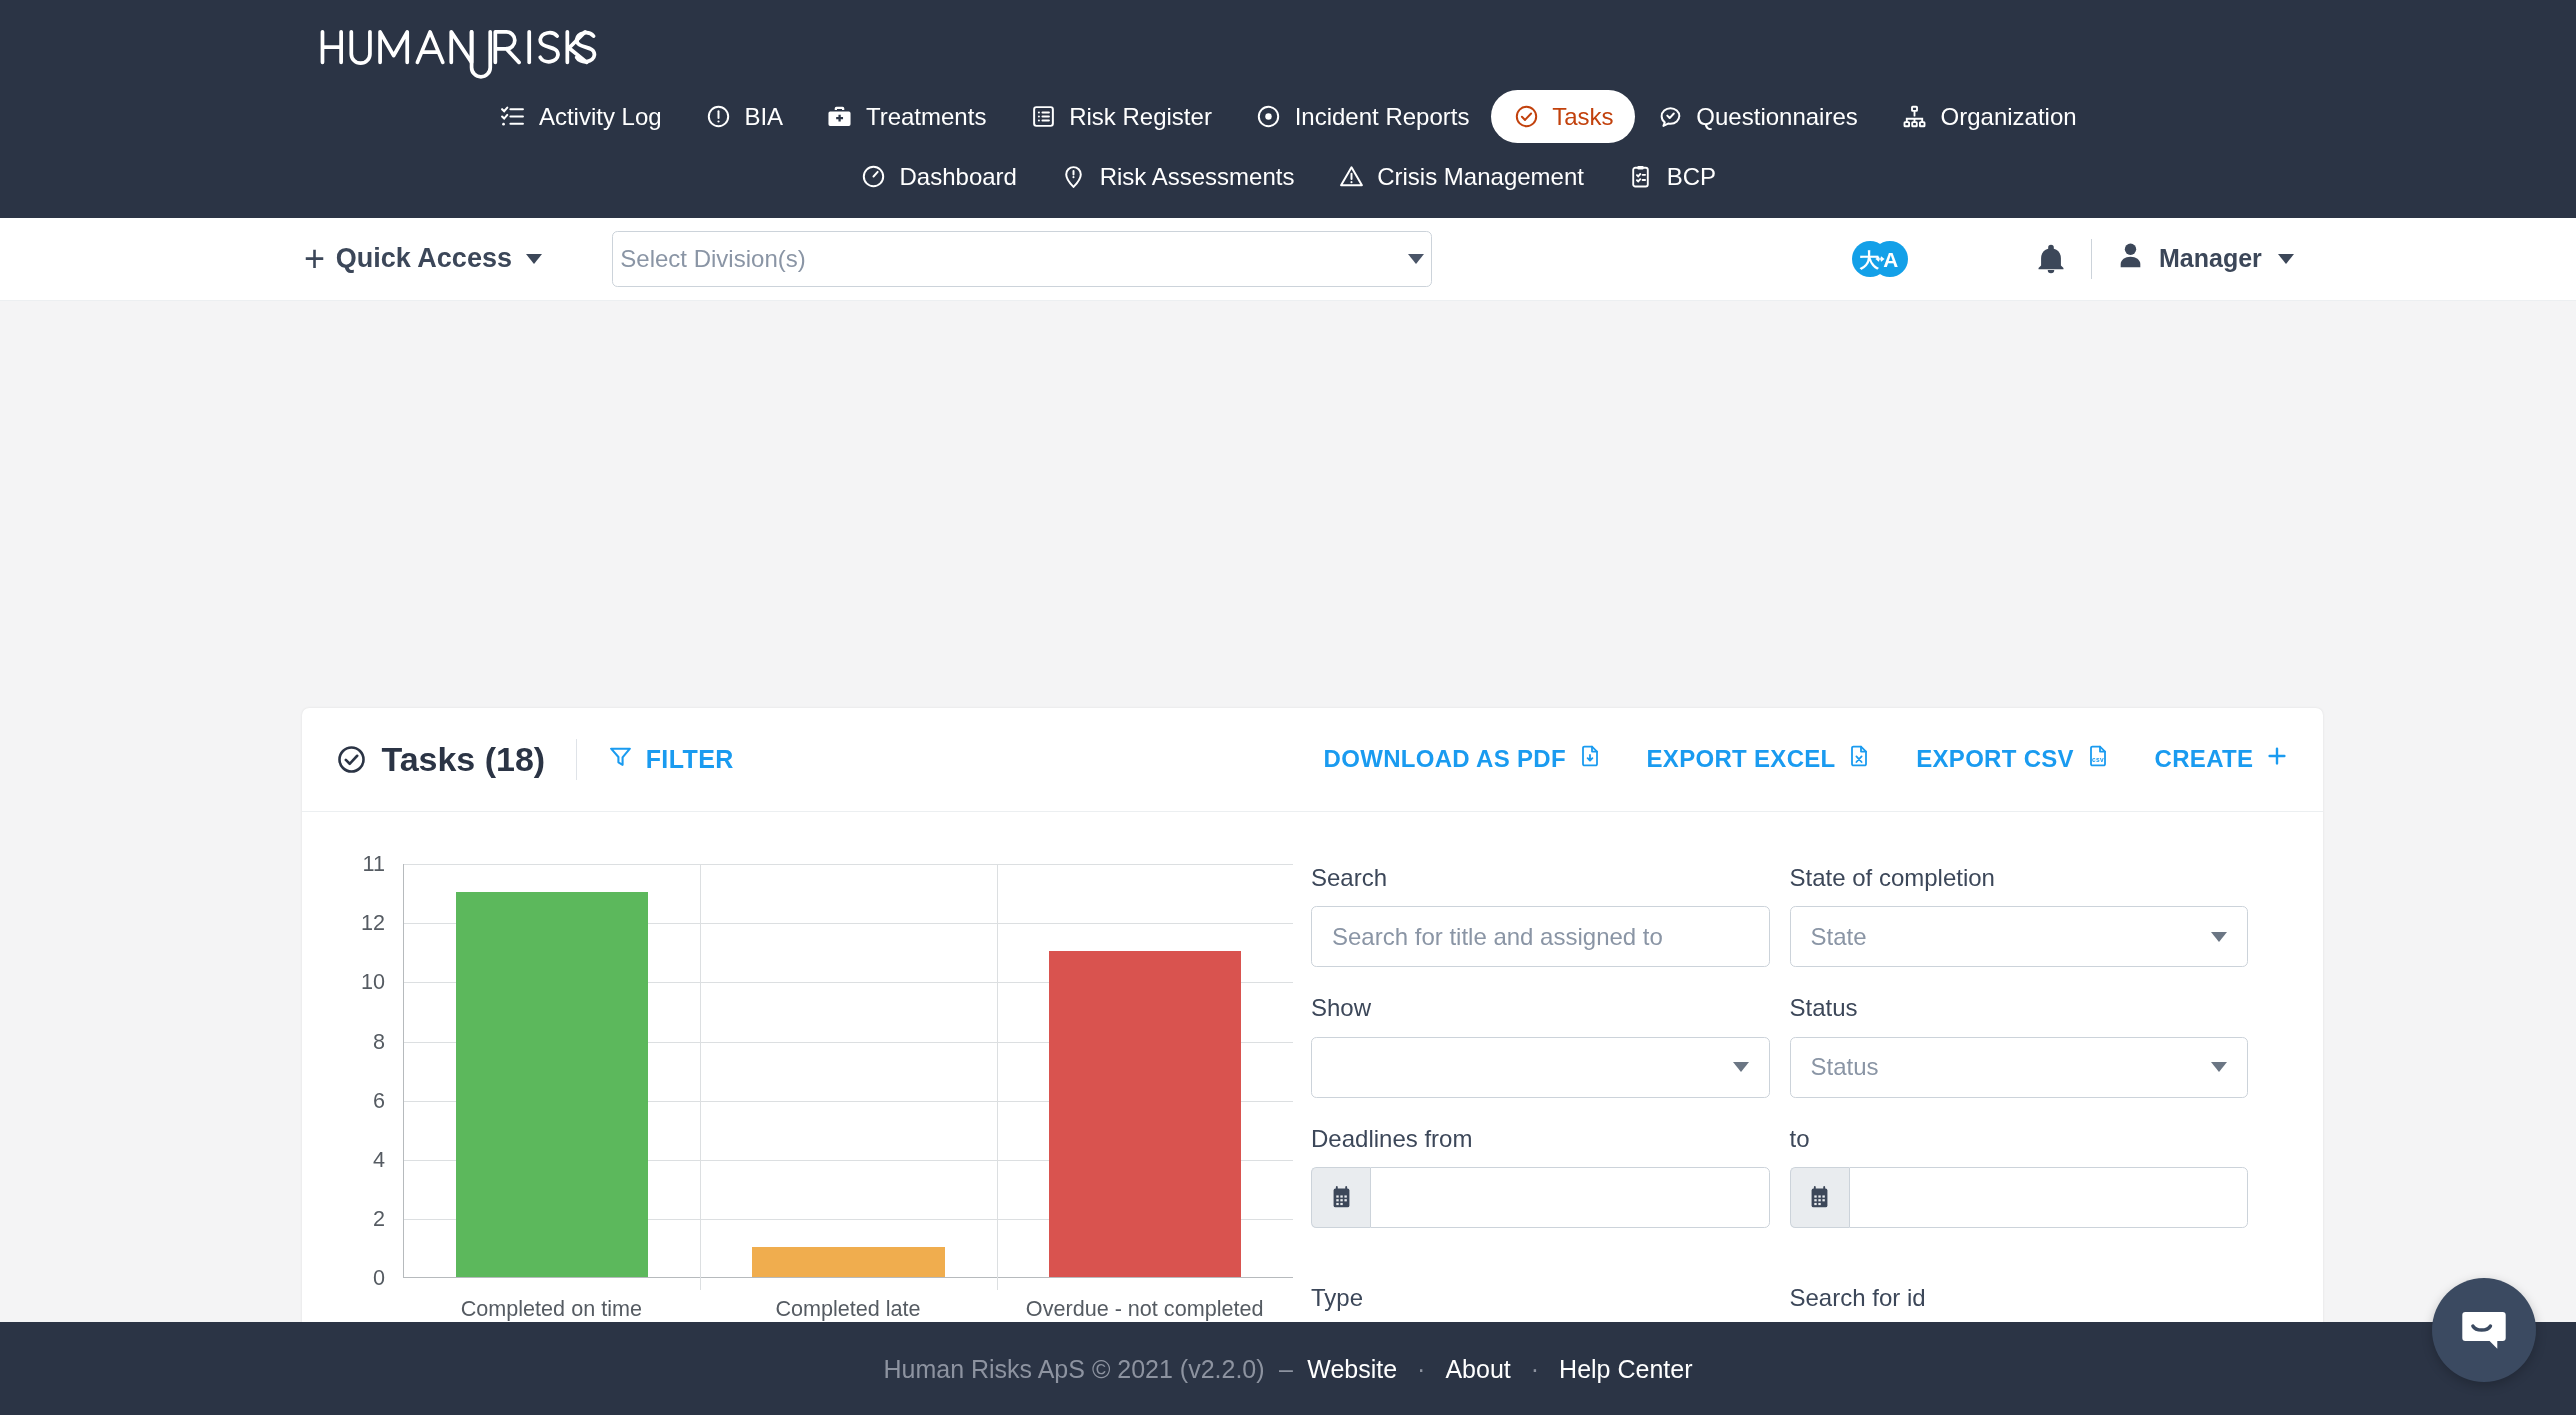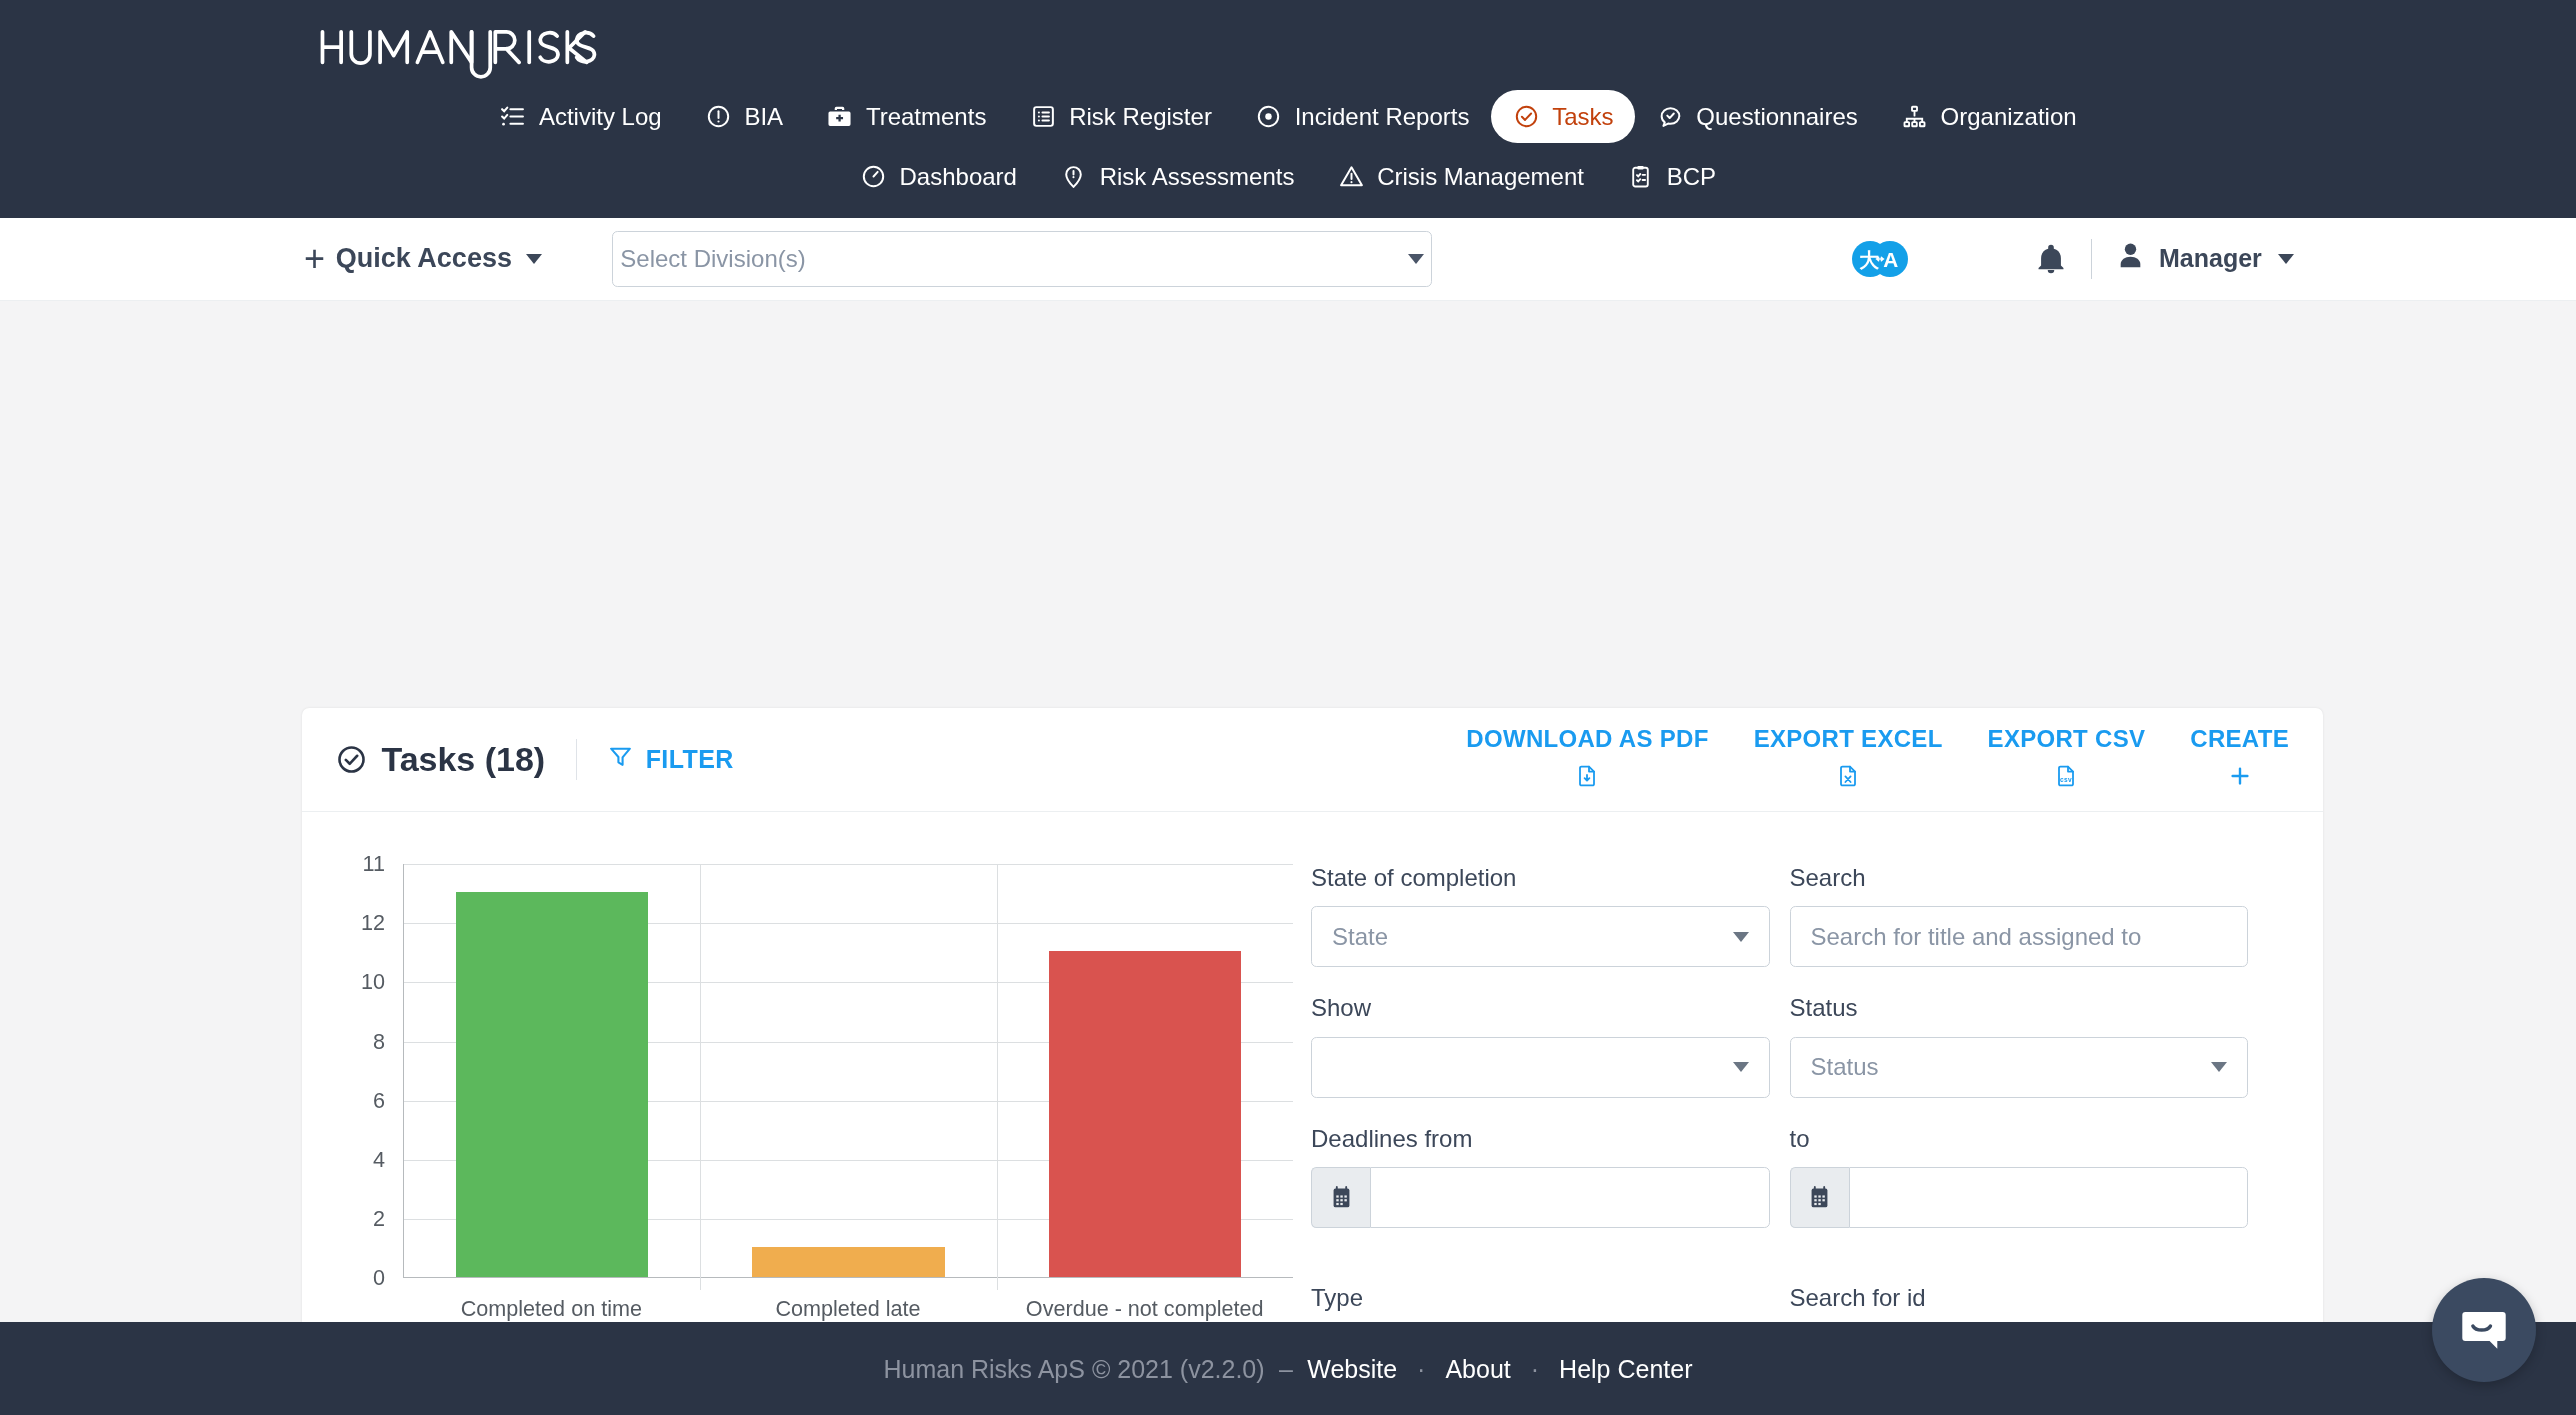--- a/index.html
+++ b/index.html
@@ -71,21 +71,21 @@
   }
   .card-header {
     height: 104px; display: flex; align-items: center;
     padding: 0 34px; border-bottom: 0.9px solid #eceff1;
   }
   .card-title { display: flex; align-items: center; gap: 14.4px; color: #2b3445; font-size: 34px; font-weight: 700; }
   .card-title .ico svg { width: 31px; height: 31px; display:block; }
   .hdr-divider { width: 0.9px; height: 41px; background: #dfe3e8; margin: 0 31px; }
   .filter-link { display: flex; align-items: center; gap: 12.6px; color: #1a9bf0; font-size: 25px; font-weight: 700; letter-spacing: 0.4px; cursor: pointer; }
   .actions { margin-left: auto; display: flex; align-items: center; gap: 45px; }
-  .action-link { display: flex; align-items: center; gap: 11.7px; color: #1a9bf0; font-size: 24px; font-weight: 700; letter-spacing: 0.3px; cursor: pointer; white-space: nowrap; flex-direction: column; }
+  .action-link { display: flex; align-items: center; gap: 11.7px; color: #1a9bf0; font-size: 24px; font-weight: 700; letter-spacing: 0.3px; cursor: pointer; white-space: nowrap; }
 
   .card-body { display: flex; padding: 27px 0 0 0; }
 
   
   .chart-wrap { width: 1009px; padding: 25px 0 0 36px; }
   .chart { position: relative; width: 955px; height: 459px; }
   .yaxis-labels { position: absolute; left: 0; top: 0; width: 56px; height: 414px; }
   .ytick { position: absolute; right: 9px; transform: translateY(-50%); font-size: 21.6px; color: #555b62; }
   .plot {
     position: absolute; left: 65px; top: 0; right: 0; height: 414px;
@@ -481,30 +481,30 @@
                 <div class="xlabel">Completed late</div>
                 <div class="xlabel">Overdue - not completed</div>
               </div>
           </div>
         </div>
 
         <div class="filters">
 
           <div class="frow">
             <div class="fcol">
+              <span class="flabel">Search</span>
+              <div class="finput">
+                <span>Search for title and assigned to</span>
+              </div>
+            </div>
+            <div class="fcol">
               <span class="flabel">State of completion</span>
               <div class="fselect">
                 <span>State</span>
                 <span class="caret-dn"></span>
-              </div>
-            </div>
-            <div class="fcol">
-              <span class="flabel">Search</span>
-              <div class="finput">
-                <span>Search for title and assigned to</span>
               </div>
             </div>
           </div>
 
           <div class="frow">
             <div class="fcol">
               <span class="flabel">Show</span>
               <div class="fselect">
                 <span></span>
                 <span class="caret-dn"></span>

